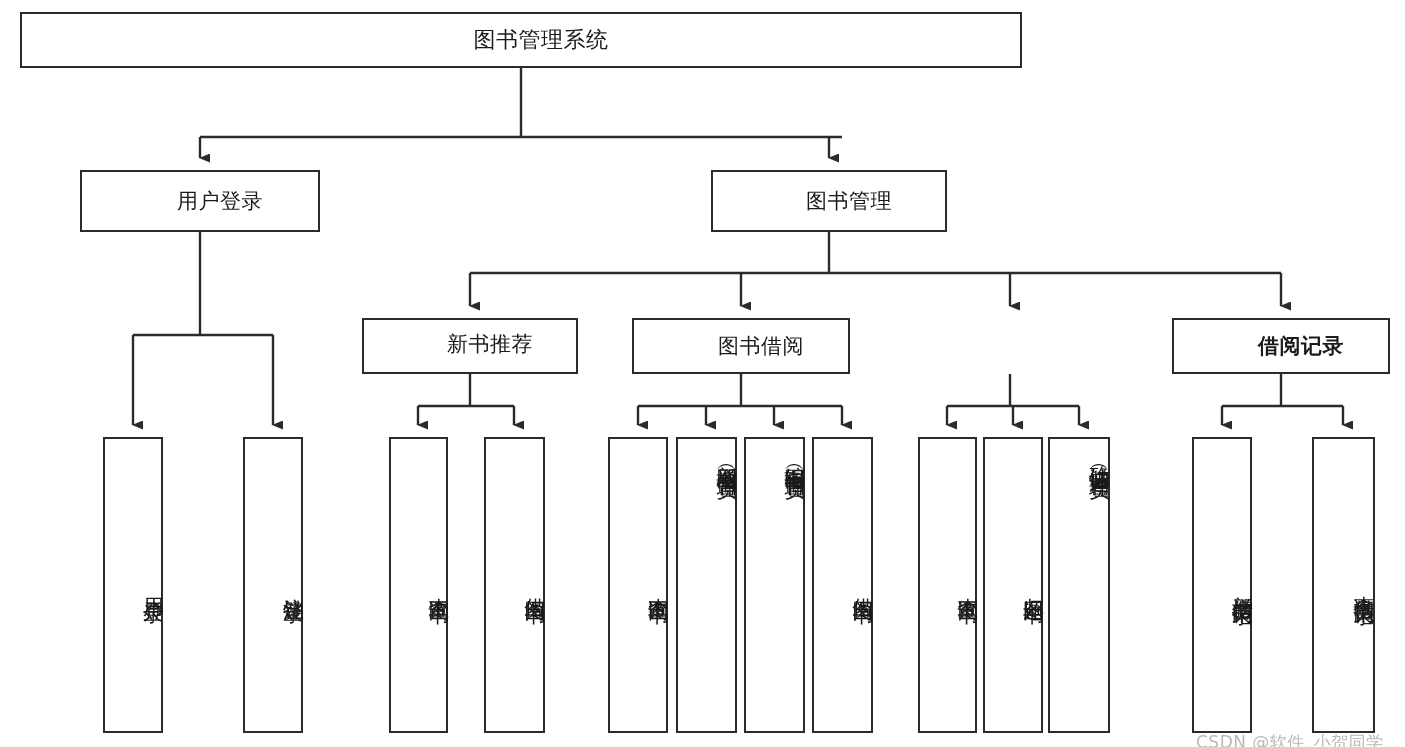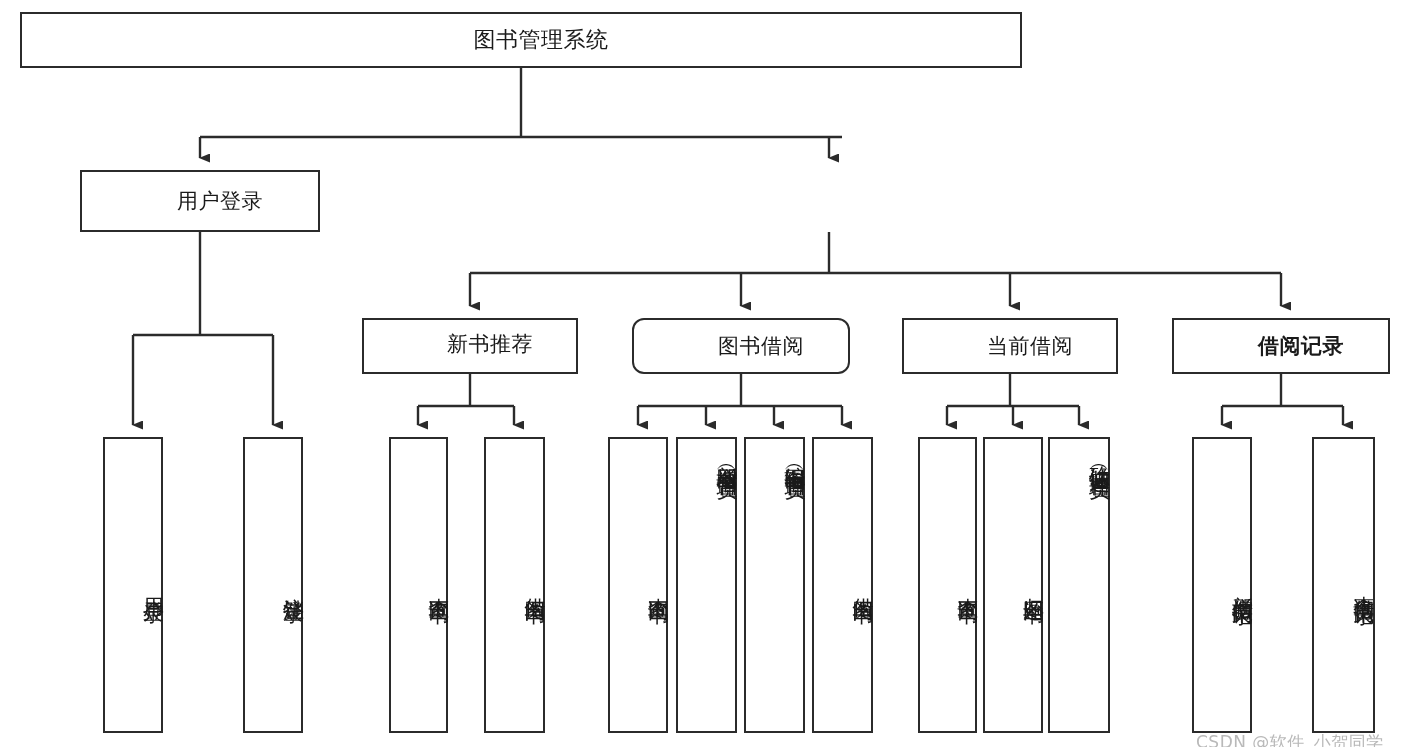--- a/index.html
+++ b/index.html
@@ -133,29 +133,29 @@
     </g>
   </svg>
 
   <div class="node horizontal root" style="left:20px; top:12px; width:1002px; height:56px;">
     <span class="node-label">图书管理系统</span>
   </div>
 
   <div class="node horizontal" style="left:80px; top:170px; width:240px; height:62px;">
     <span class="node-label">用户登录</span>
   </div>
+  <div class="node horizontal" style="left:711px; top:170px; width:236px; height:62px;">
+    <span class="node-label">图书管理</span>
+  </div>
 
   <div class="node horizontal" style="left:362px; top:318px; width:216px; height:56px;font-family:Liberation Mono, monospace;">
     <span class="node-label">新书推荐</span>
   </div>
-  <div class="node horizontal" style="left:632px; top:318px; width:218px; height:56px;border-radius:12px;">
+  <div class="node horizontal" style="left:632px; top:318px; width:218px; height:56px;">
     <span class="node-label">图书借阅</span>
-  </div>
-  <div class="node horizontal" style="left:902px; top:318px; width:216px; height:56px;">
-    <span class="node-label">当前借阅</span>
   </div>
   <div class="node horizontal" style="left:1172px; top:318px; width:218px; height:56px;font-weight:bold;">
     <span class="node-label">借阅记录</span>
   </div>
 
   <div class="node vertical center-text" style="left:103px; top:437px; width:60px; height:296px;">
     <span class="node-label">用户登录</span>
   </div>
   <div class="node vertical center-text" style="left:243px; top:437px; width:60px; height:296px;">
     <span class="node-label">注销登录</span>

